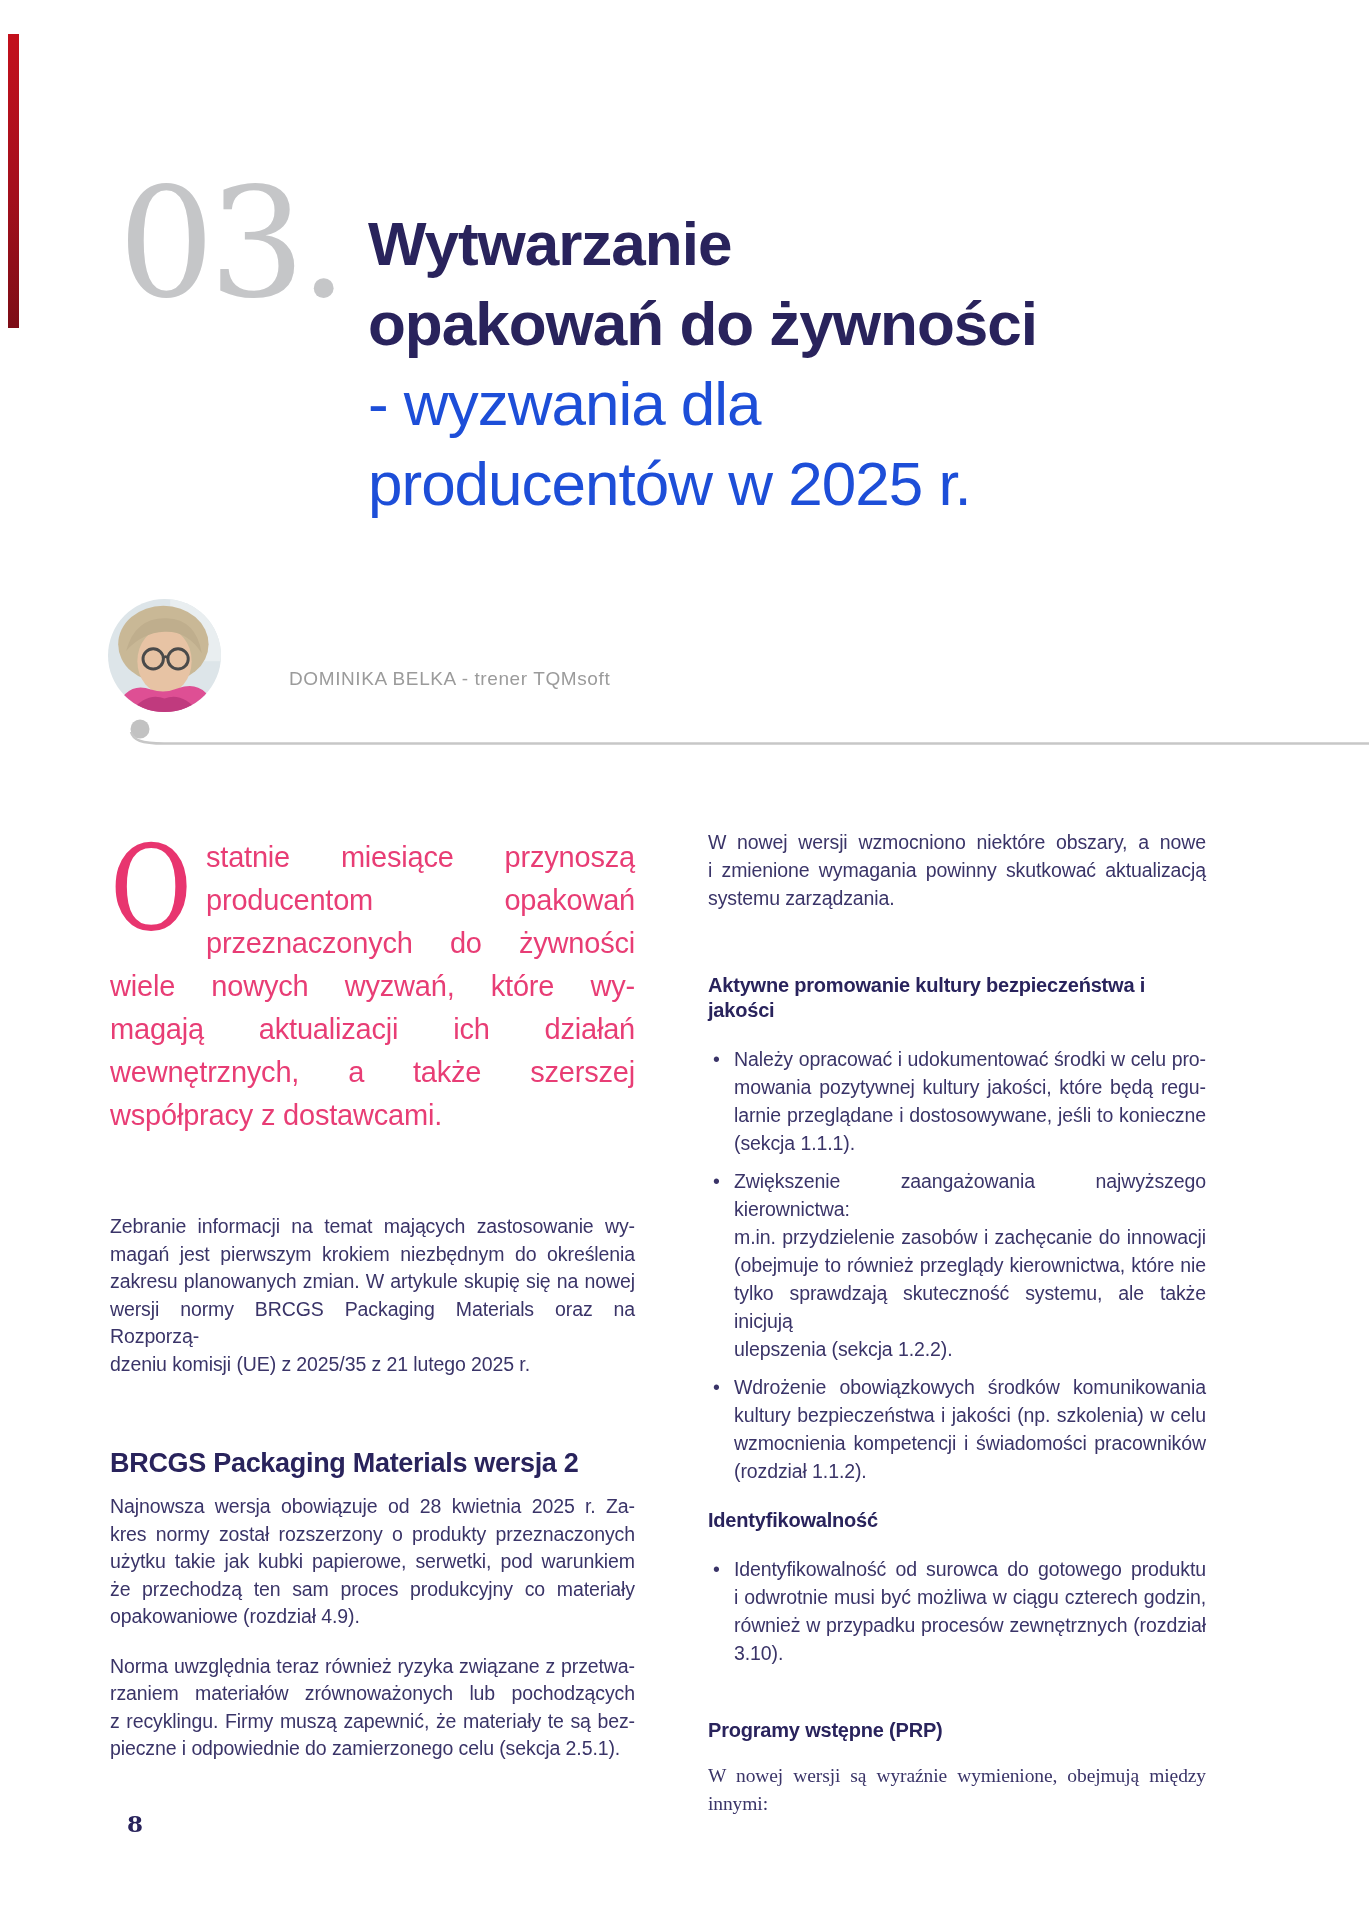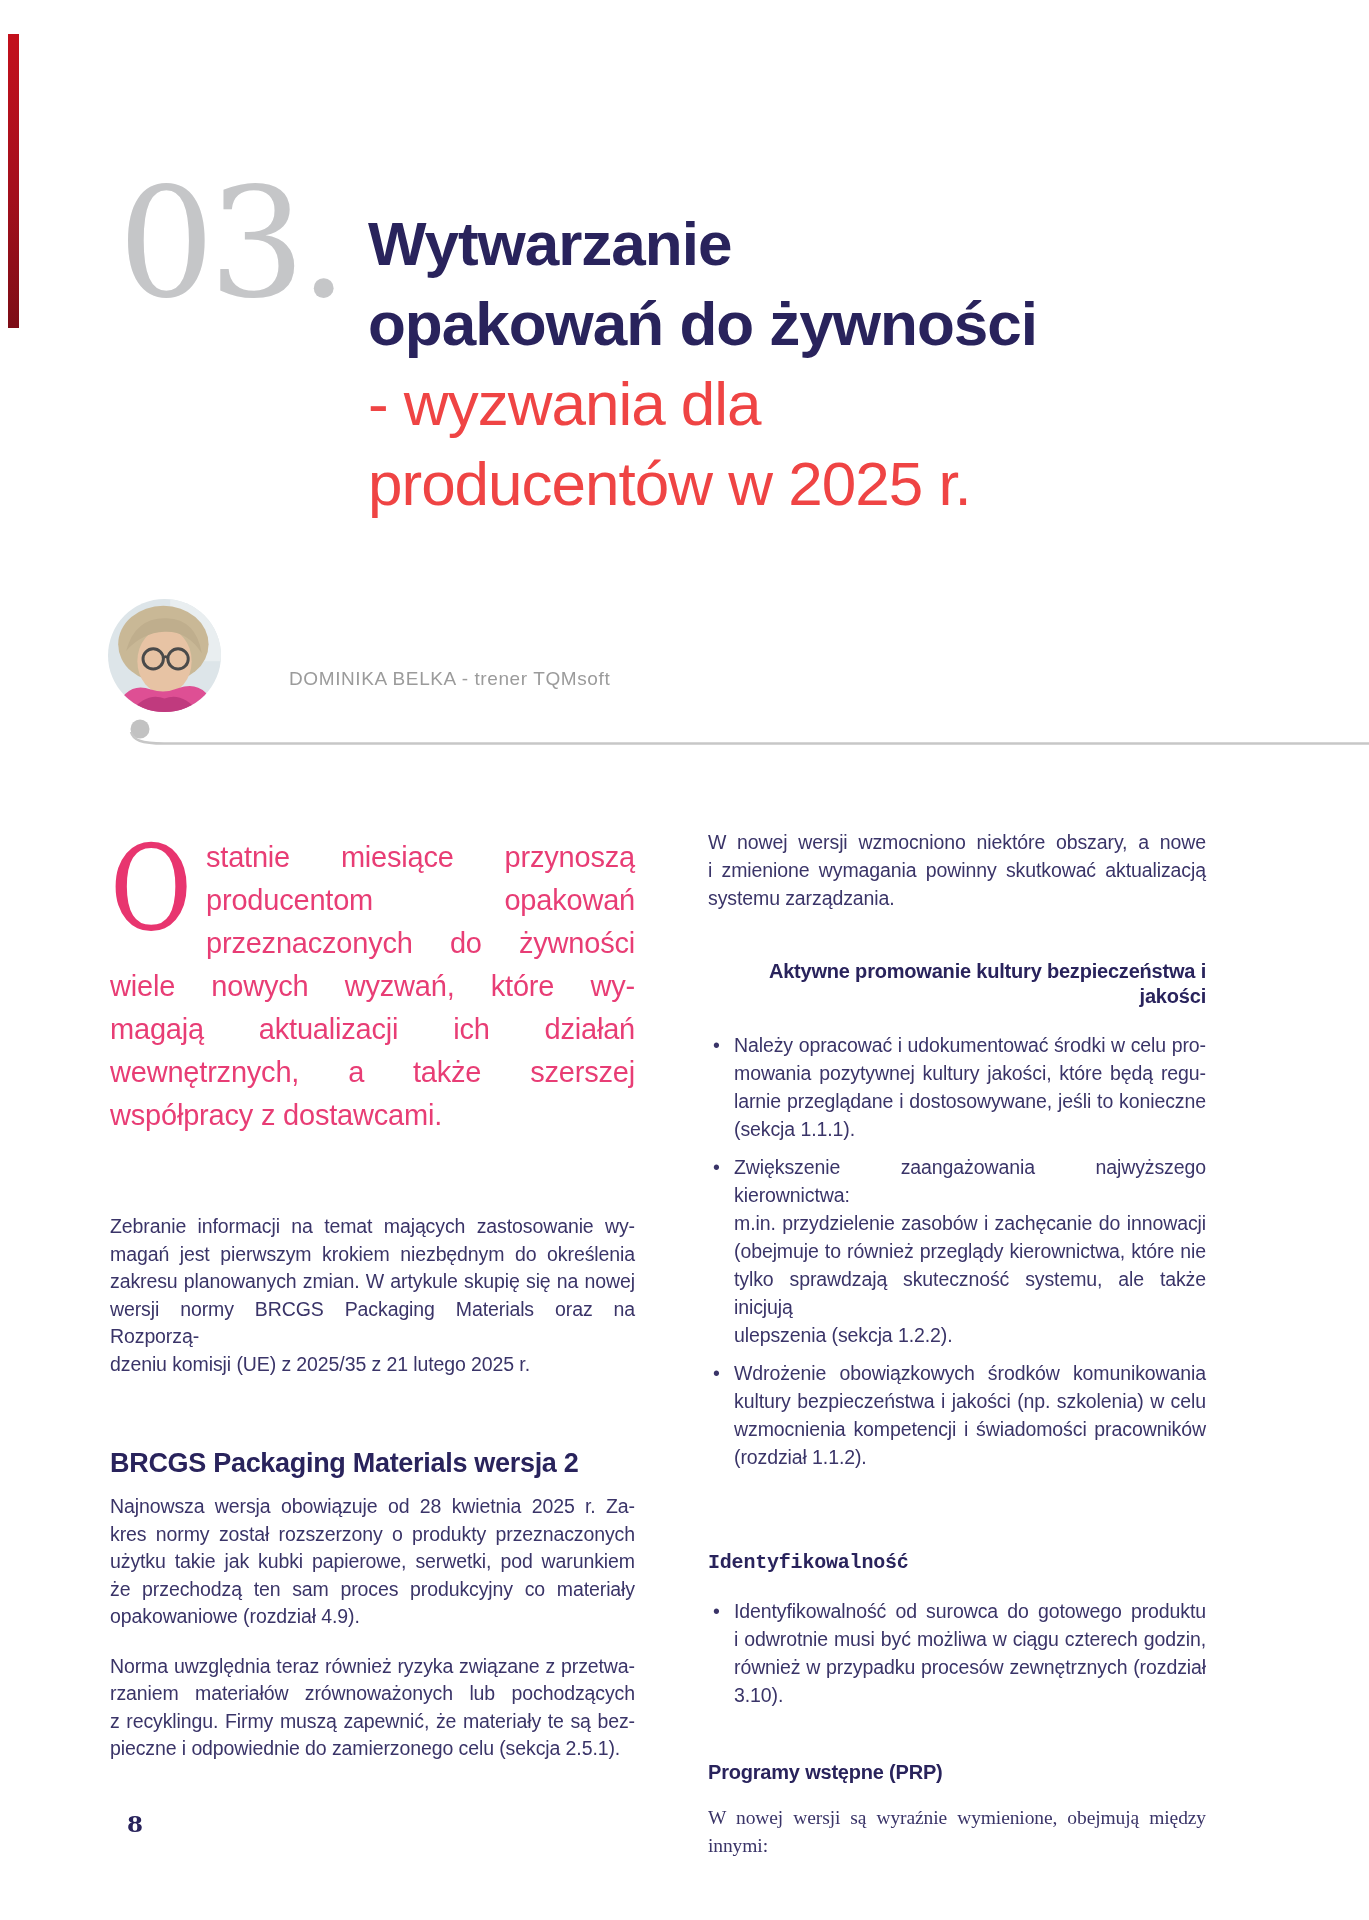--- a/index.html
+++ b/index.html
@@ -9,21 +9,21 @@
     --navy:#29235c;--body:#3a3468;--pink:#e83d75;--numgray:#c5c6c8;--linegray:#c7c7c7;--authgray:#9b9b9b;
   }
   .red-tab{position:absolute;left:8px;top:34px;width:11px;height:294px;
     background:linear-gradient(180deg,#c3101c 0%,#a30f1c 55%,#7d0d16 100%);}
   .chapter-number{position:absolute;left:118px;top:168px;
     font-family:"DejaVu Serif","Liberation Serif",serif;font-size:152px;line-height:1;
     letter-spacing:-6px;color:var(--numgray);}
   .title{position:absolute;left:368px;top:204px;width:780px;margin:0;font-weight:normal;}
   .title span{display:block;font-size:62px;line-height:80px;letter-spacing:-1px;}
   .t-bold{font-weight:700;color:var(--navy);}
-  .t-light{font-weight:300;color:#ef4444;}
+  .t-light{font-weight:300;color:#1d4ed8;}
   .avatar{position:absolute;left:108px;top:599px;width:113px;height:113px;}
   .avatar svg{width:113px;height:113px;display:block;}
   .author{position:absolute;left:289px;top:668px;font-size:19px;letter-spacing:.6px;
     color:var(--authgray);}
   .divider{position:absolute;left:110px;top:716px;}
   .col{position:absolute;}
   .col-left{left:110px;top:836px;width:525px;}
   .col-right{left:708px;top:828px;width:498px;}
   .jline{white-space:nowrap;}
   .justify .jline{text-align:justify;text-align-last:justify;white-space:normal;}
@@ -33,22 +33,22 @@
     font-family:"DejaVu Serif","Liberation Serif",serif;font-weight:400;
     font-size:118px;line-height:.78;color:#e8356f;
     transform:scaleX(.85);transform-origin:0 0;}
   .para{font-size:19.5px;line-height:27.5px;letter-spacing:-.1px;color:var(--body);}
   .col-right .para{line-height:28px;}
   .p1{margin-top:76px;}
   .h2{margin:68px 0 0 0;font-size:27px;line-height:34px;font-weight:700;color:var(--navy);letter-spacing:-.3px;}
   .p2{margin-top:13px;}
   .p3{margin-top:22px;}
   .h3{margin:0;font-size:20px;line-height:25px;font-weight:700;color:var(--navy);letter-spacing:-.2px;}
-  .h3.s1{margin-top:47px;text-align:right;}
-  .h3.s2{margin-top:79px;font-family:Liberation Mono, monospace;}
+  .h3.s1{margin-top:61px;}
+  .h3.s2{margin-top:23px;}
   .h3.s3{margin-top:51px;}
   .bullets{margin-top:22px;}
   .bullet{display:flex;margin-top:0;}
   .bullet+.bullet{margin-top:10px;}
   .b4{margin-top:22px;}
   .dot{flex:0 0 26px;font-size:19.5px;line-height:28px;color:var(--body);padding-left:5px;box-sizing:border-box;}
   .btext{flex:1;font-size:19.5px;line-height:28px;letter-spacing:-.1px;color:var(--body);}
   .outro{margin-top:19px;font-family:Liberation Serif, serif;}
   .page-number{position:absolute;left:127px;top:1810px;
     font-family:"DejaVu Serif","Liberation Serif",serif;font-weight:700;

